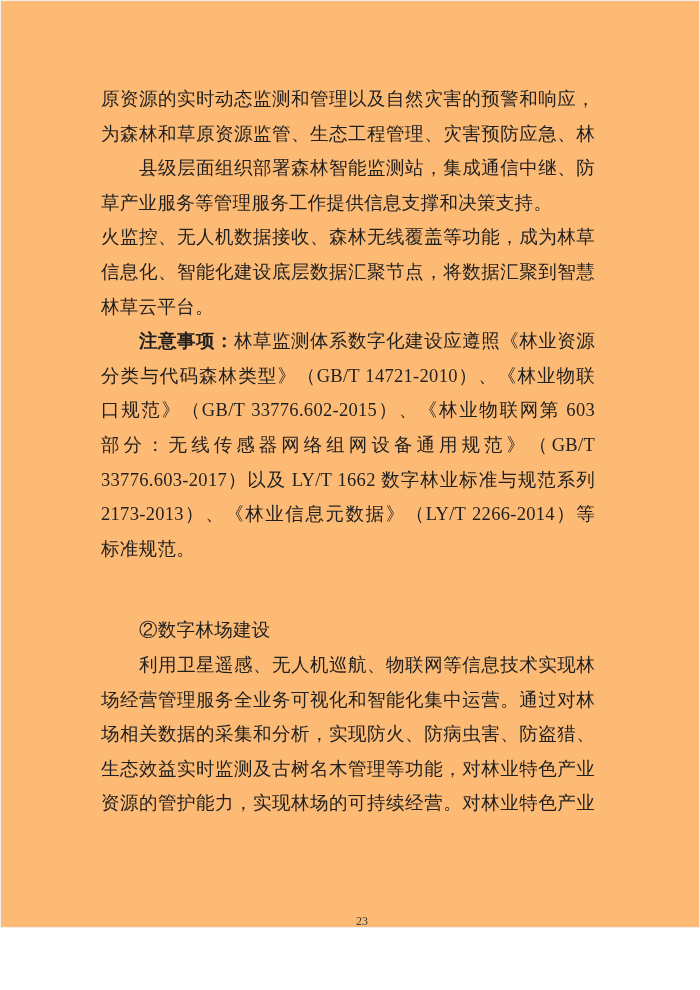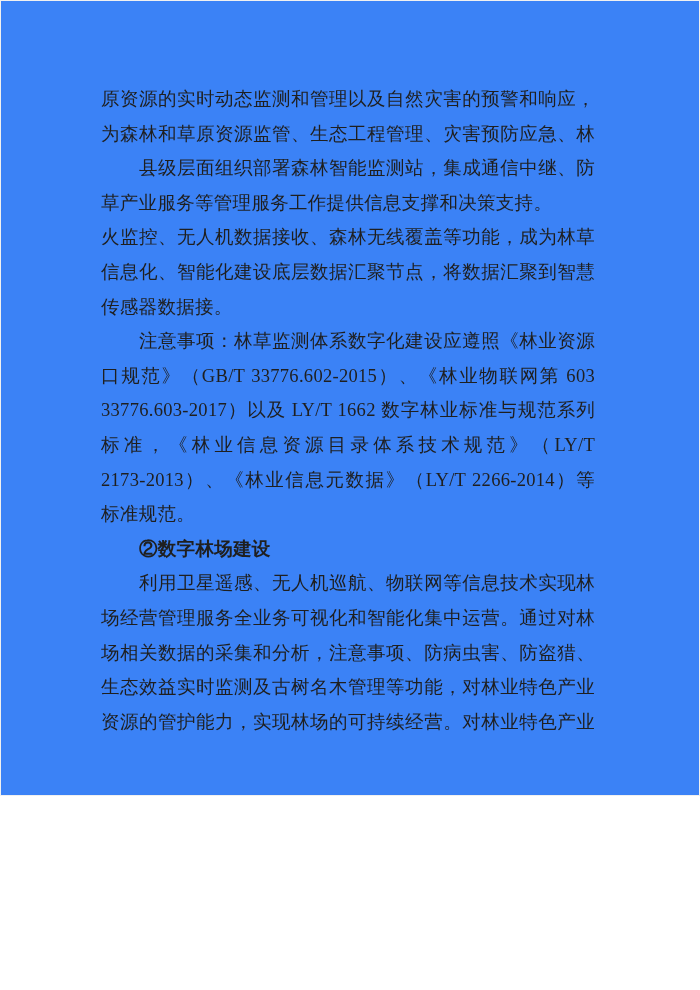--- a/index.html
+++ b/index.html
@@ -3,22 +3,22 @@
 <meta charset="utf-8">
 <style>
   html, body {
     margin: 0;
     padding: 0;
     background: #ffffff;
   }
   .page {
     position: relative;
     width: 700px;
-    height: 796px;
-    background: #3b82f6;
+    height: 928px;
+    background: #fdba74;
     box-sizing: border-box;
     border: 1px solid #f0f0f0;
     font-family: "Liberation Serif", "DejaVu Serif", serif;
     color: #1f1f1f;
     overflow: hidden;
   }
   .doc-body {
     position: absolute;
     top: 81px;
     left: 100px;
@@ -33,24 +33,25 @@
     color: #1f1f1f;
   }
   .line.justify {
     text-align: justify;
     text-align-last: justify;
   }
   .line.indent {
     text-indent: 38px;
   }
   .line.bold {
-    font-weight: 700;
+    font-weight: 400;
+    margin-top: 47px;
   }
   .line b {
-    font-weight: 400;
+    font-weight: 700;
   }
   .page-number {
     position: absolute;
     top: 910px;
     left: 12px;
     width: 100%;
     text-align: center;
     font-size: 12px;
     line-height: 20px;
     color: #3a3a3a;
@@ -61,28 +62,29 @@
 <body>
 
 <div class="page">
   <div class="doc-body">
       <div class="line justify">原资源的实时动态监测和管理以及自然灾害的预警和响应，</div>
       <div class="line justify">为森林和草原资源监管、生态工程管理、灾害预防应急、林</div>
       <div class="line indent justify">县级层面组织部署森林智能监测站，集成通信中继、防</div>
       <div class="line">草产业服务等管理服务工作提供信息支撑和决策支持。</div>
       <div class="line justify">火监控、无人机数据接收、森林无线覆盖等功能，成为林草</div>
       <div class="line justify">信息化、智能化建设底层数据汇聚节点，将数据汇聚到智慧</div>
-      <div class="line">传感器数据接。</div>
+      <div class="line">林草云平台。</div>
       <div class="line indent justify"><b>注意事项：</b>林草监测体系数字化建设应遵照《林业资源</div>
+      <div class="line justify">分类与代码森林类型》（GB/T 14721-2010）、《林业物联</div>
       <div class="line justify">口规范》（GB/T 33776.602-2015）、《林业物联网第 603</div>
+      <div class="line justify">部分：无线传感器网络组网设备通用规范》（GB/T</div>
       <div class="line justify">33776.603-2017）以及 LY/T 1662 数字林业标准与规范系列</div>
-      <div class="line justify">标准，《林业信息资源目录体系技术规范》（LY/T</div>
       <div class="line justify">2173-2013）、《林业信息元数据》（LY/T 2266-2014）等</div>
       <div class="line">标准规范。</div>
       <div class="line indent bold">②数字林场建设</div>
       <div class="line indent justify">利用卫星遥感、无人机巡航、物联网等信息技术实现林</div>
       <div class="line justify">场经营管理服务全业务可视化和智能化集中运营。通过对林</div>
-      <div class="line justify">场相关数据的采集和分析，注意事项、防病虫害、防盗猎、</div>
+      <div class="line justify">场相关数据的采集和分析，实现防火、防病虫害、防盗猎、</div>
       <div class="line justify">生态效益实时监测及古树名木管理等功能，对林业特色产业</div>
       <div class="line justify">资源的管护能力，实现林场的可持续经营。对林业特色产业</div>
     </div>
   <div class="page-number">23</div>
 </div>
 
 </body></html>

